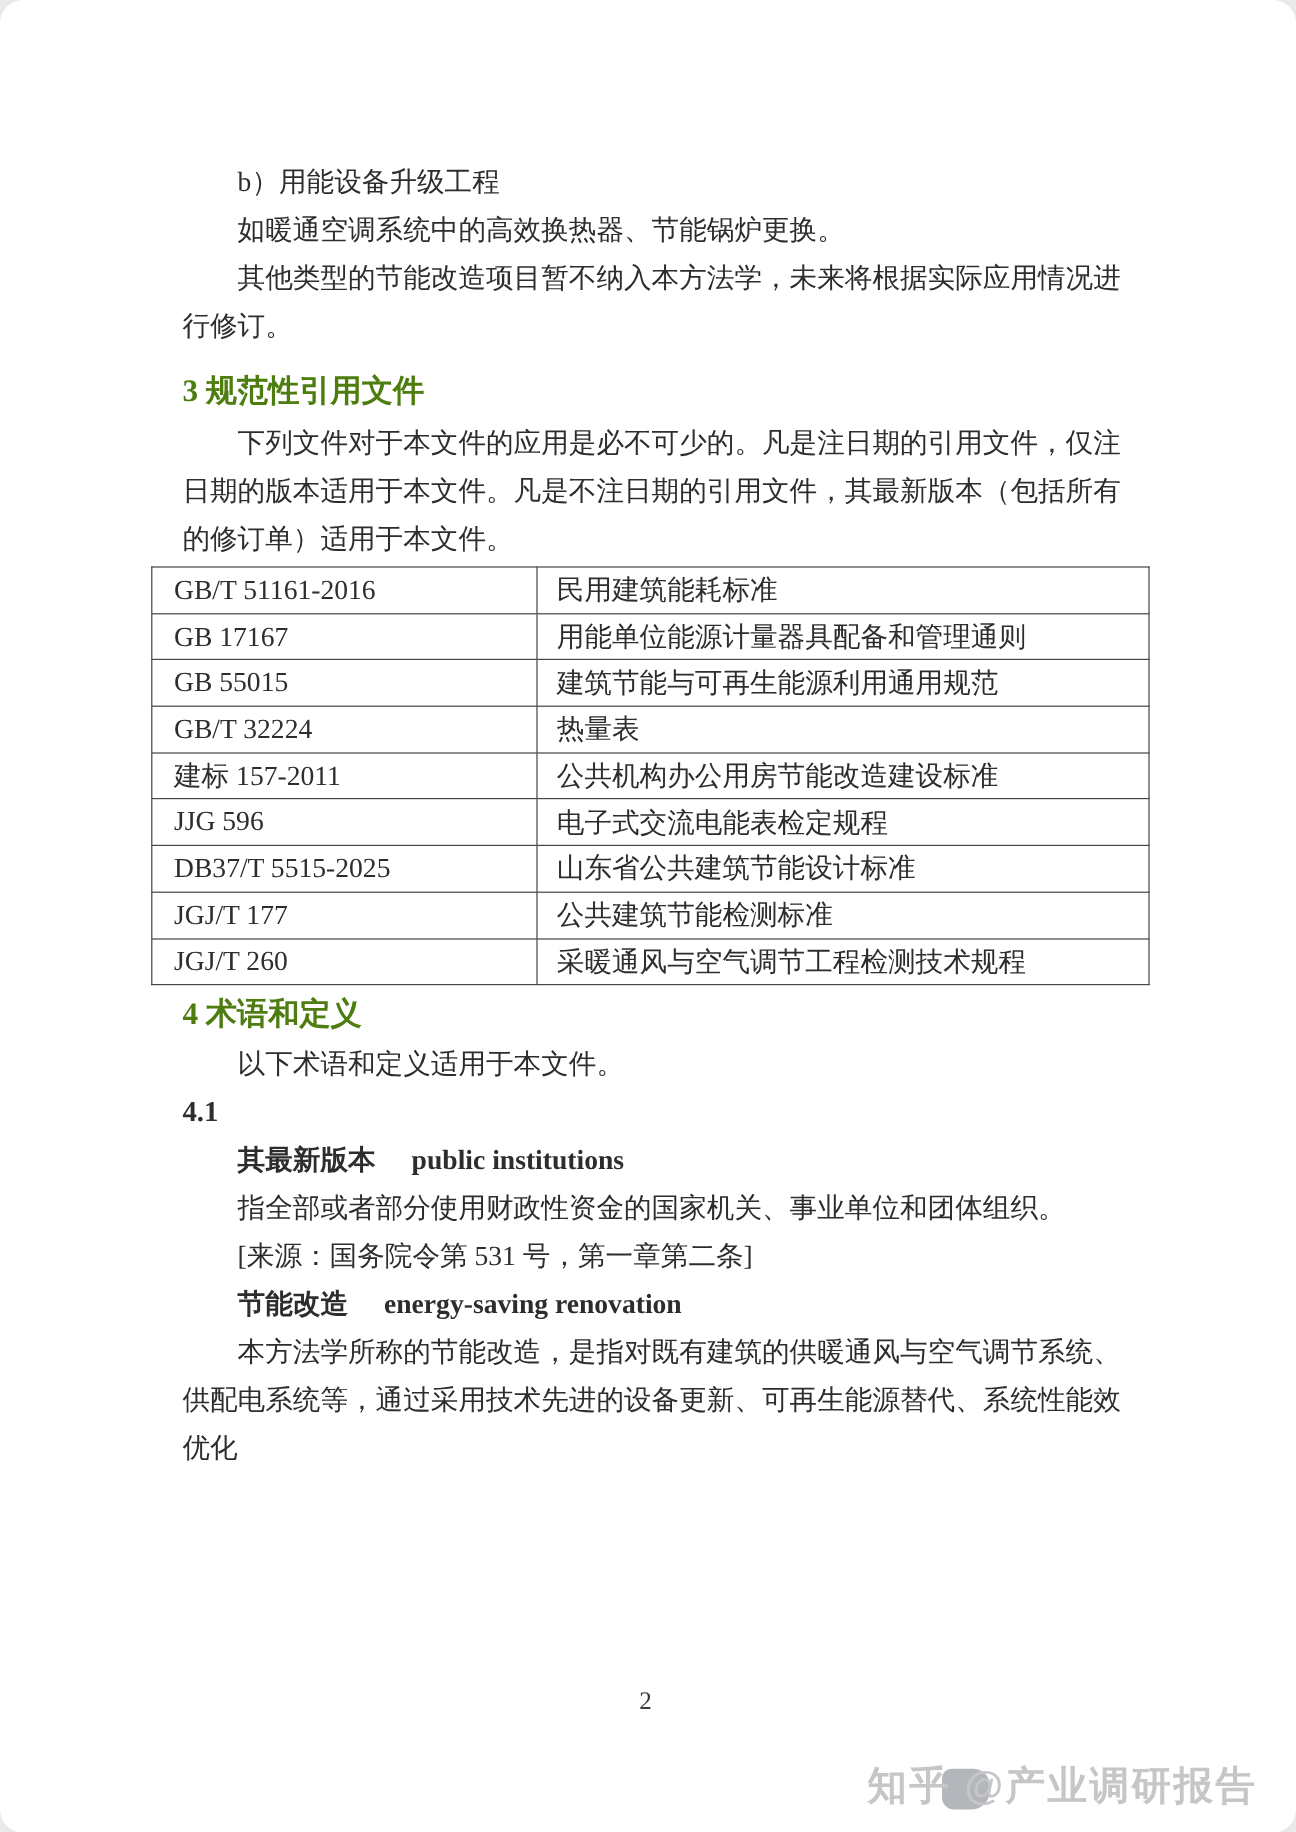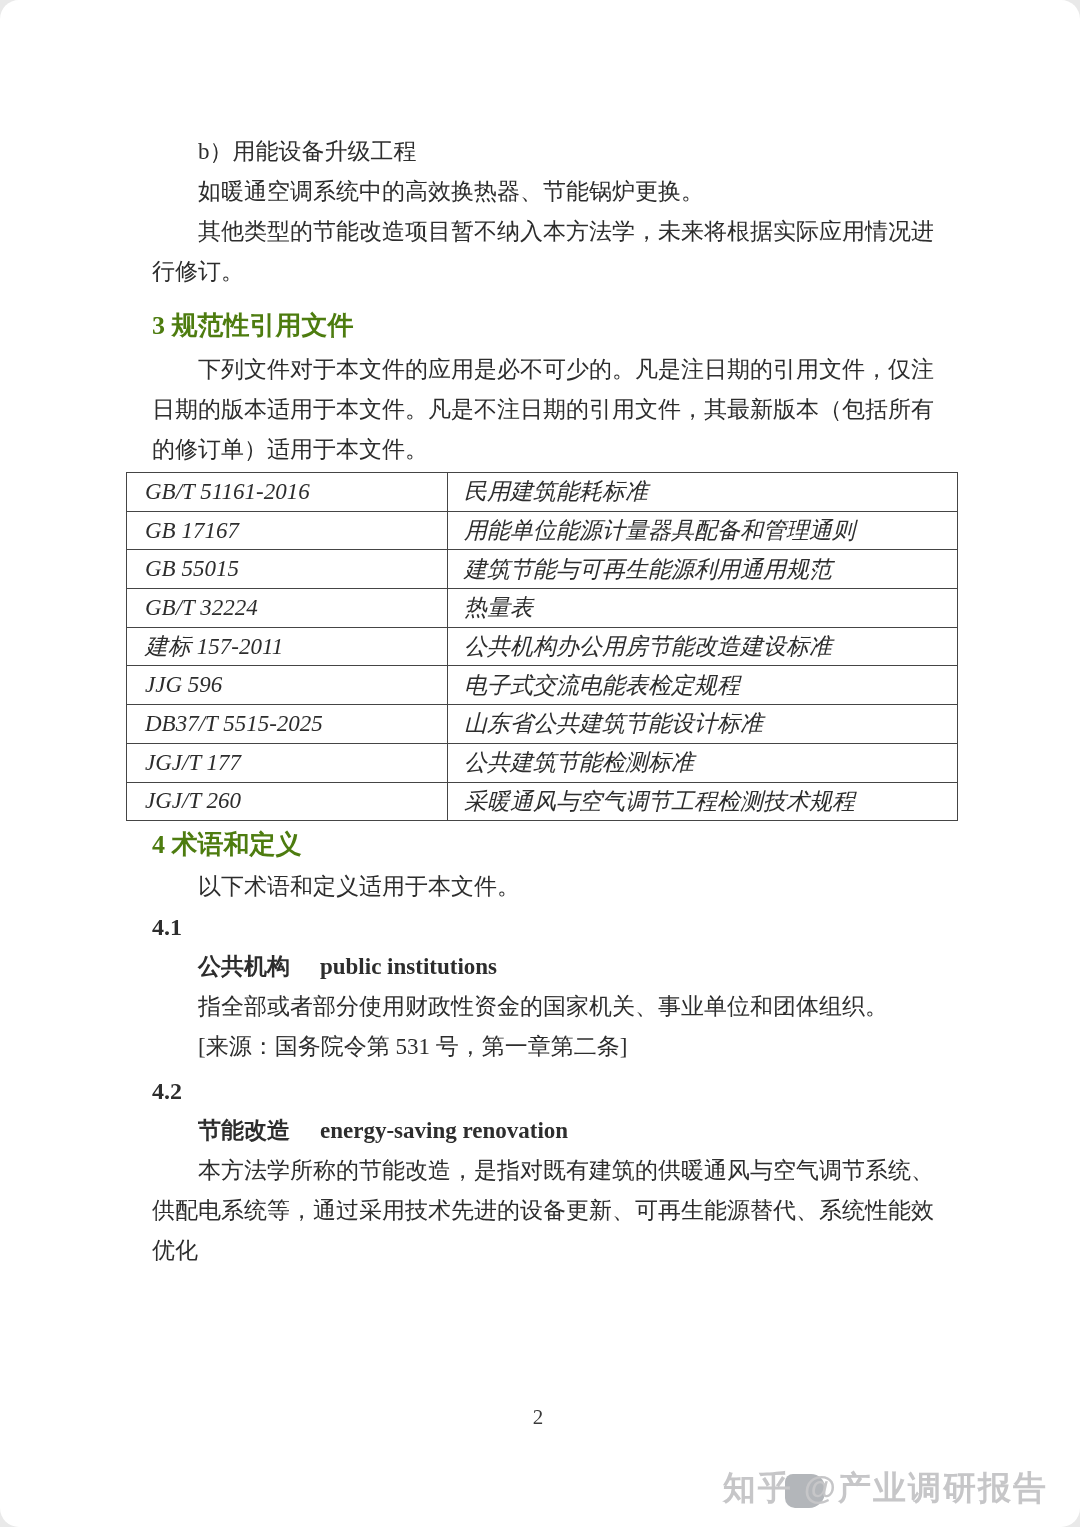--- a/index.html
+++ b/index.html
@@ -44,21 +44,20 @@
     line-height: 40px;
   }
   .term-title .en { margin-left: 30px; }
   table.refs {
     border-collapse: collapse;
     margin: 2px 0 0 126px;
     width: 832px;
     table-layout: fixed;
     font-size: 23px;
     color: #2d2d2d;
-    font-style: italic;
   }
   table.refs td {
     border: 1px solid #454545;
     height: 37.7px;
     padding: 0 6px 0 18px;
     vertical-align: middle;
     overflow: hidden;
     white-space: nowrap;
   }
   table.refs td.col-code { width: 296px; }
@@ -148,26 +147,25 @@
       </tr>
     </tbody>
   </table>
 
   <div class="content">
     <h2 class="s4">4 术语和定义</h2>
     <p class="indent">以下术语和定义适用于本文件。</p>
 
     <p class="term-number">4.1</p>
     <p class="term-title">
-      <span>公共机构</span><span class="en">public institutions</span>
+      <span>其最新版本</span><span class="en">public institutions</span>
     </p>
     <p class="indent">指全部或者部分使用财政性资金的国家机关、事业单位和团体组织。</p>
     <p class="indent">[来源：国务院令第 531 号，第一章第二条]</p>
 
-    <p class="term-number gap">4.2</p>
     <p class="term-title">
       <span>节能改造</span><span class="en">energy-saving renovation</span>
     </p>
     <p class="indent justify">本方法学所称的节能改造，是指对既有建筑的供暖通风与空气调节系统、供配电系统等，通过采用技术先进的设备更新、可再生能源替代、系统性能效优化</p>
   </div>
 
   <div class="page-number">2</div>
 
   <div class="watermark">
     <span class="watermark-blob"></span>

